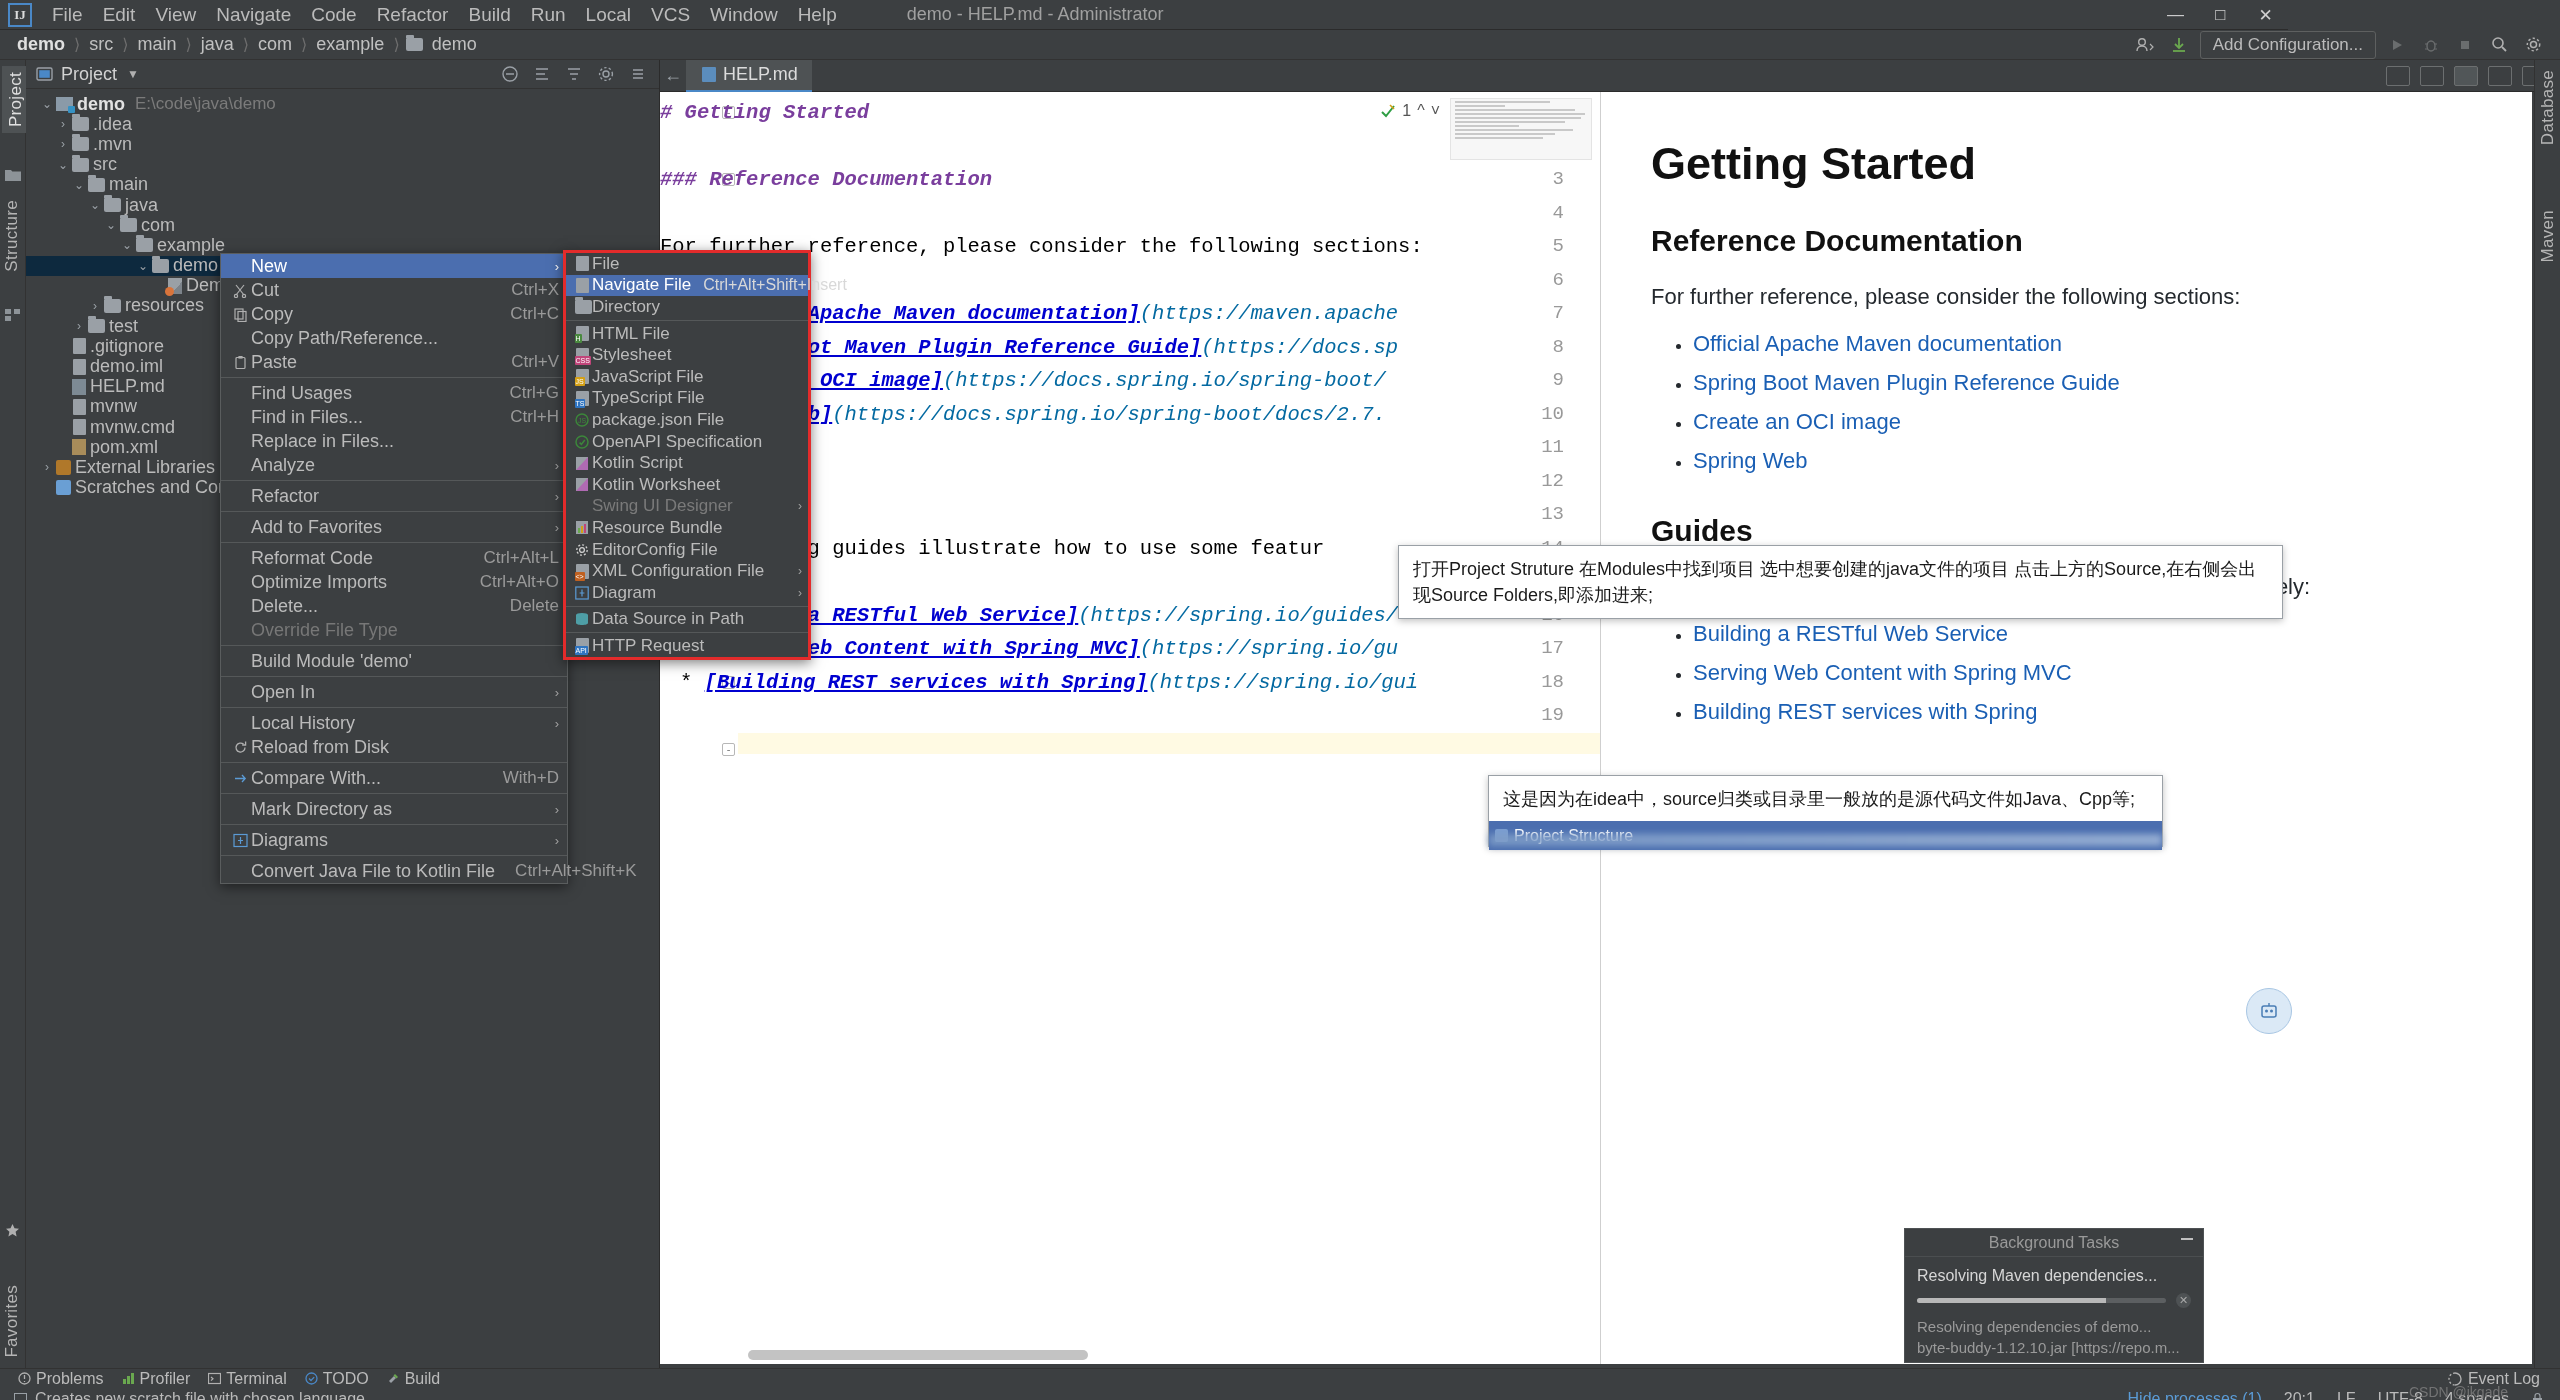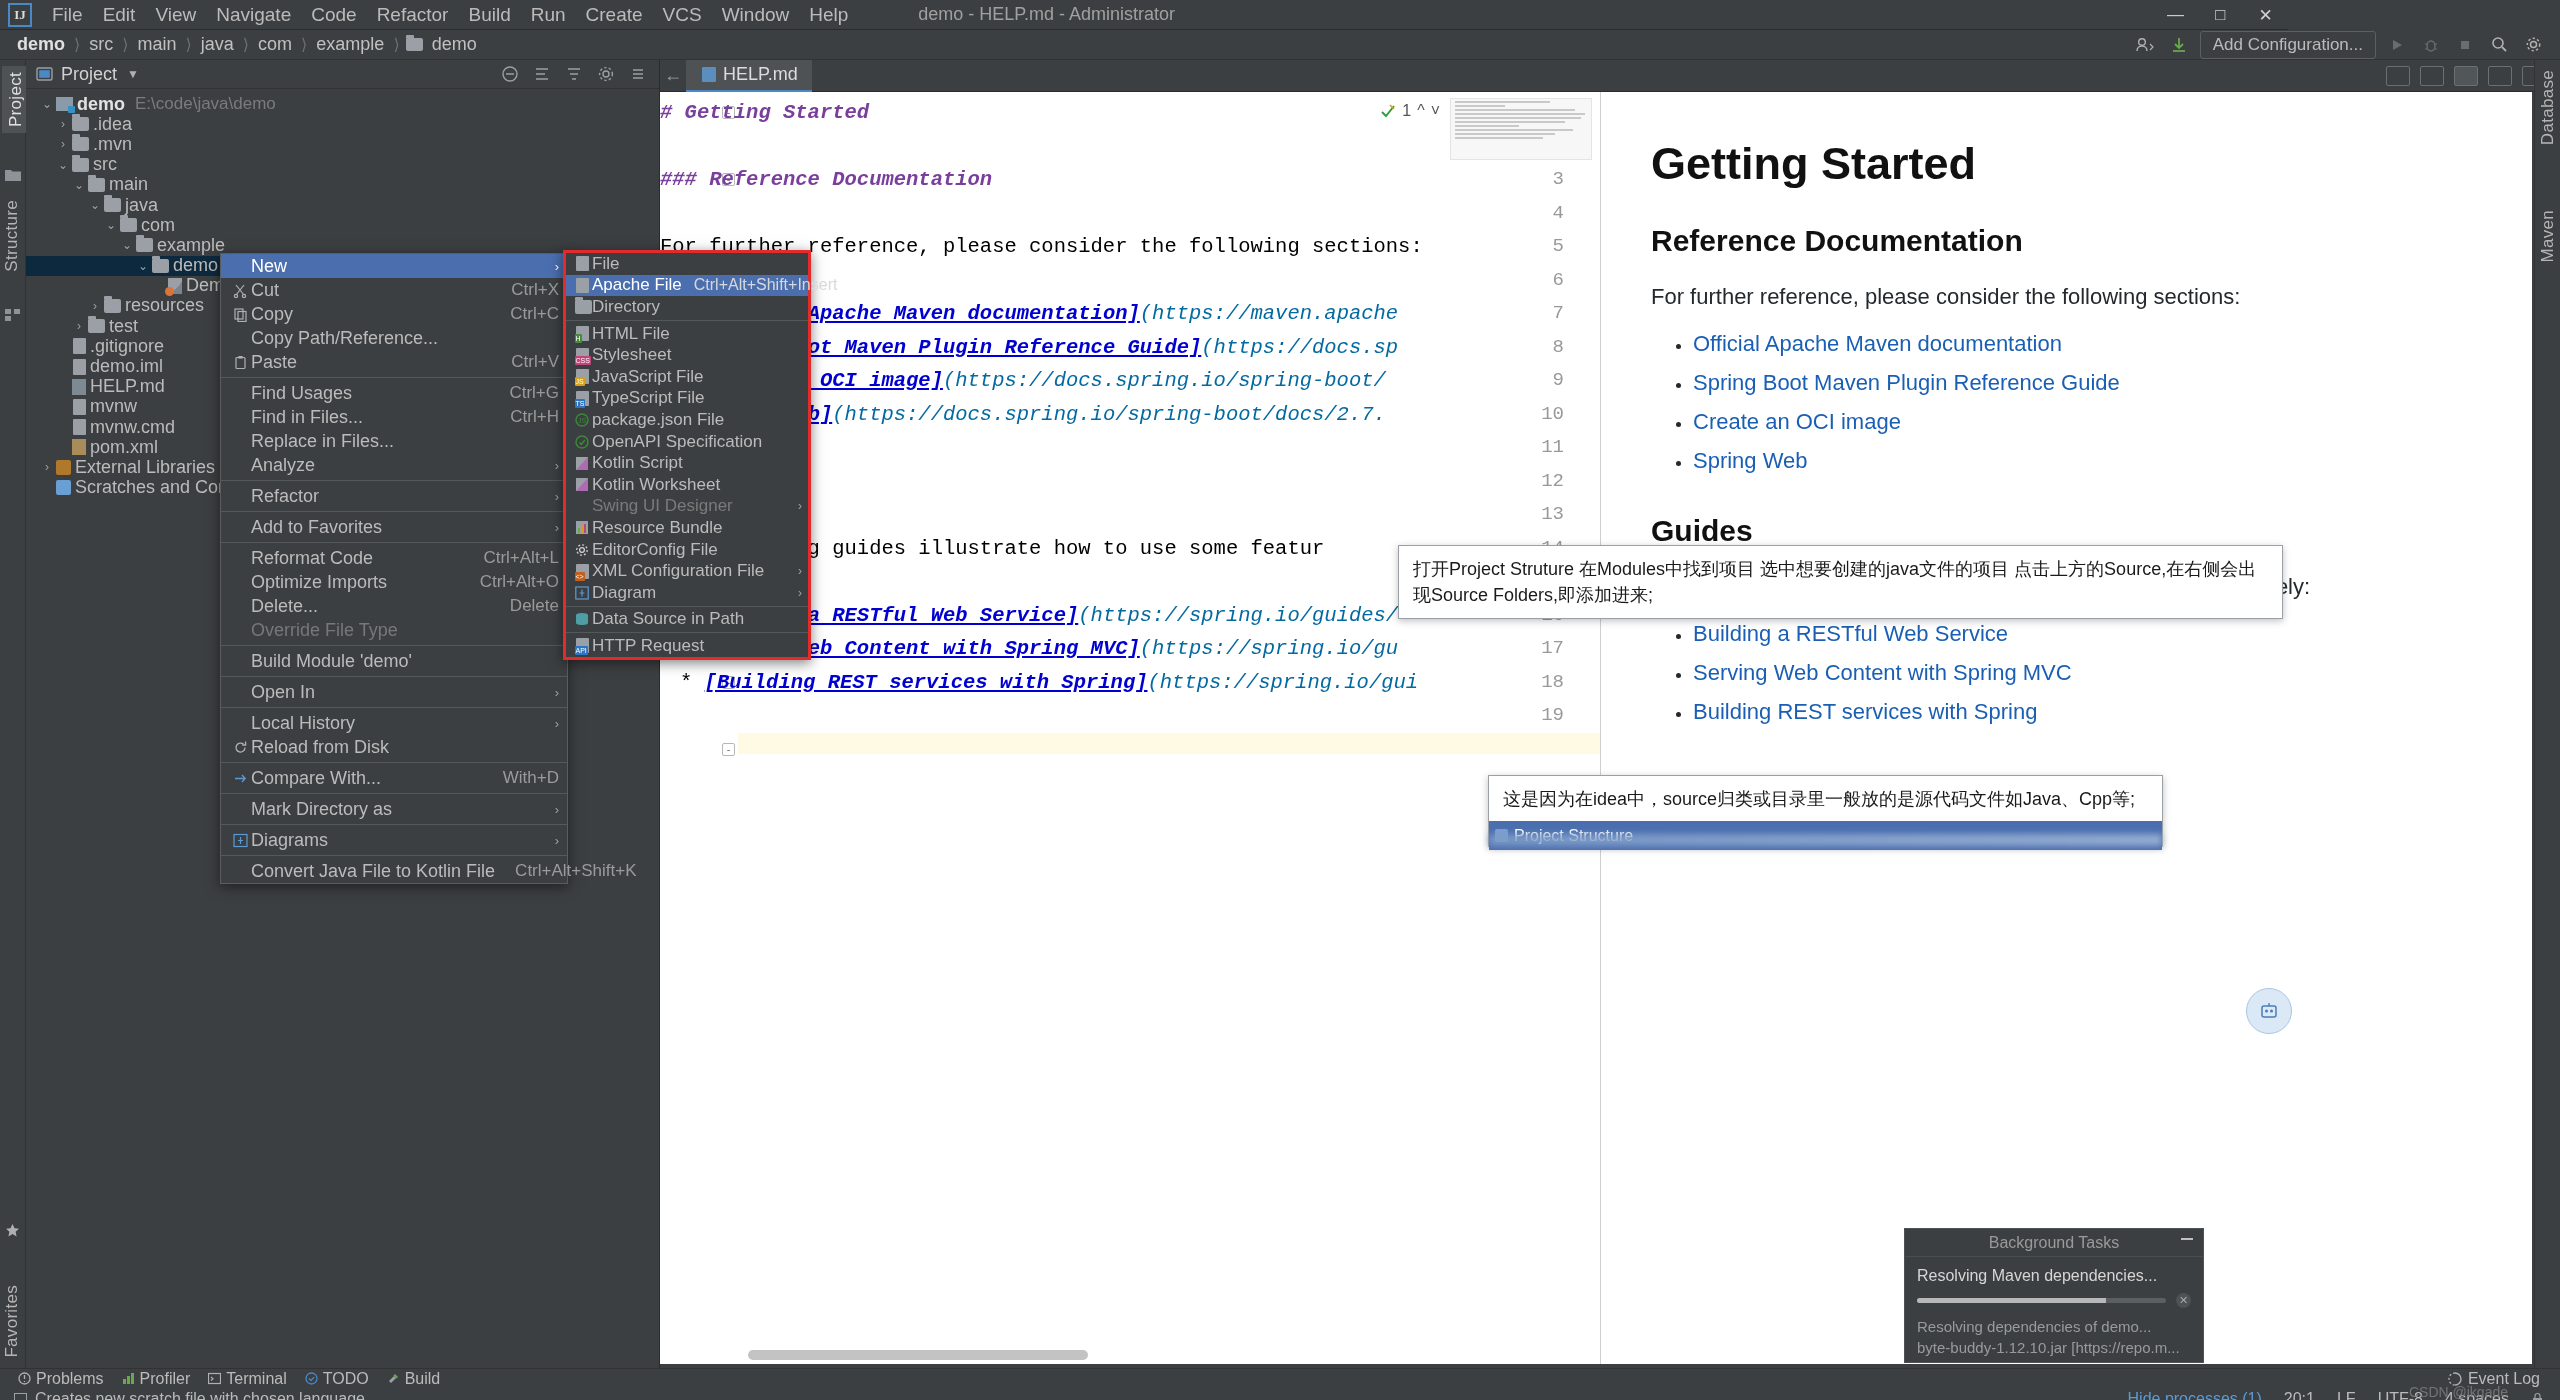--- a/index.html
+++ b/index.html
@@ -331,21 +331,21 @@
   <div class="menubar">
     <div class="ij-logo">IJ</div>
     <div class="menubar-item">File</div>
     <div class="menubar-item">Edit</div>
     <div class="menubar-item">View</div>
     <div class="menubar-item">Navigate</div>
     <div class="menubar-item">Code</div>
     <div class="menubar-item">Refactor</div>
     <div class="menubar-item">Build</div>
     <div class="menubar-item">Run</div>
-    <div class="menubar-item">Create</div>
+    <div class="menubar-item">Local</div>
     <div class="menubar-item">VCS</div>
     <div class="menubar-item">Window</div>
     <div class="menubar-item">Help</div>
     <div class="window-title">demo - HELP.md - Administrator</div>
     <div class="win-ctl">
       <div>—</div>
       <div>□</div>
       <div>✕</div>
     </div>
   </div>
@@ -868,21 +868,21 @@
       <div class="si">
         <span class="sico">
           <span class="fi"></span>
         </span>
         <span class="slabel">File</span>
       </div>
       <div class="si sel">
         <span class="sico">
           <span class="fi"></span>
         </span>
-        <span class="slabel">Apache File</span>
+        <span class="slabel">Navigate File</span>
         <span class="skey">Ctrl+Alt+Shift+Insert</span>
       </div>
       <div class="si">
         <span class="sico">
           <span class="ico folder"></span>
         </span>
         <span class="slabel">Directory</span>
       </div>
       <div class="ssep"></div>
       <div class="si">

